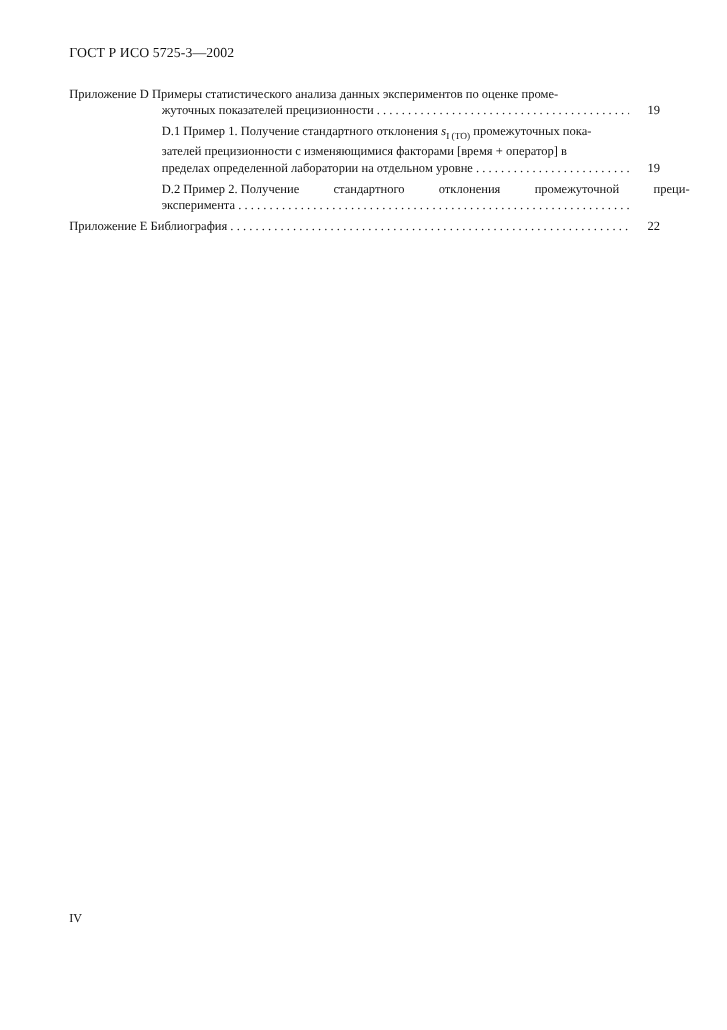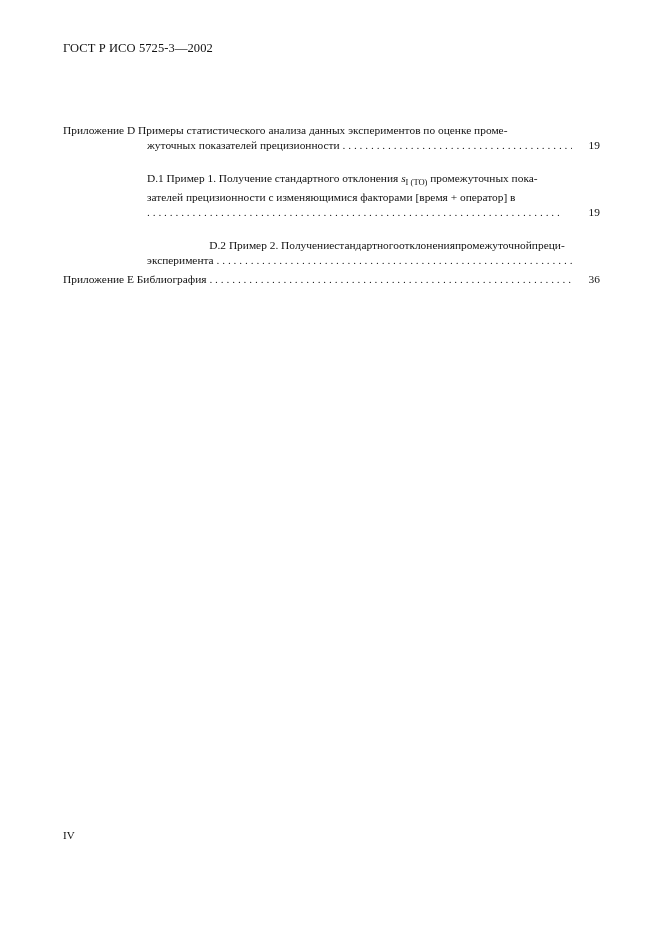--- a/index.html
+++ b/index.html
@@ -46,30 +46,30 @@
     .row .page {
       flex: 0 0 28px;
       text-align: right;
     }
     .dots::after {
       content: " . . . . . . . . . . . . . . . . . . . . . . . . . . . . . . . . . . . . . . . . . . . . . . . . . . . . . . . . . . . . . . . . . . . . . . . . .";
     }
     .line {
       white-space: nowrap;
     }
-    .app-d .first { padding-left: 0; margin-top: 44px; }
+    .app-d .first { padding-left: 0; }
     .app-d .indent { padding-left: 84px; }
     .sub {
       padding-left: 84px;
-      margin-top: 19px;
+      margin-top: 5px;
     }
     .sub .line, .sub .row { }
     .justify {
       display: flex;
-      justify-content: center;
+      justify-content: space-between;
       width: 480px;
       font-family: Liberation Serif, serif;
     }
     .sub-s {
       font-style: italic;
     }
     .sub-s sub {
       font-style: normal;
       font-size: 8.5px;
     }
@@ -101,21 +101,21 @@
     </div>
 
     <div class="sub">
       <div class="line">
         <span>D.1 Пример 1. Получение стандартного отклонения</span>
         <span class="sub-s"><span>s</span><sub>I (TO)</sub></span>
         <span>промежуточных пока-</span>
       </div>
       <div class="line">зателей прецизионности с изменяющимися факторами [время + оператор] в</div>
       <div class="row">
-        <span class="text"><span class="dots"></span></span>
+        <span class="text"><span>пределах определенной лаборатории на отдельном уровне</span><span class="dots"></span></span>
         <span class="page">19</span>
       </div>
     </div>
 
     <div class="sub">
       <div class="line justify">
         <span>D.2 Пример 2. Получение</span>
         <span>стандартного</span>
         <span>отклонения</span>
         <span>промежуточной</span>
@@ -124,19 +124,19 @@
       <div class="row">
         <span class="text"><span>эксперимента</span><span class="dots"></span></span>
         <span class="page"></span>
       </div>
     </div>
   </div>
 
   <div class="entry app-e">
     <div class="row">
       <span class="text"><span>Приложение E</span> <span>Библиография</span><span class="dots"></span></span>
-      <span class="page">36</span>
+      <span class="page">22</span>
     </div>
   </div>
 
 </div>
 
 <div class="footer">IV</div>
 
 </body></html>

